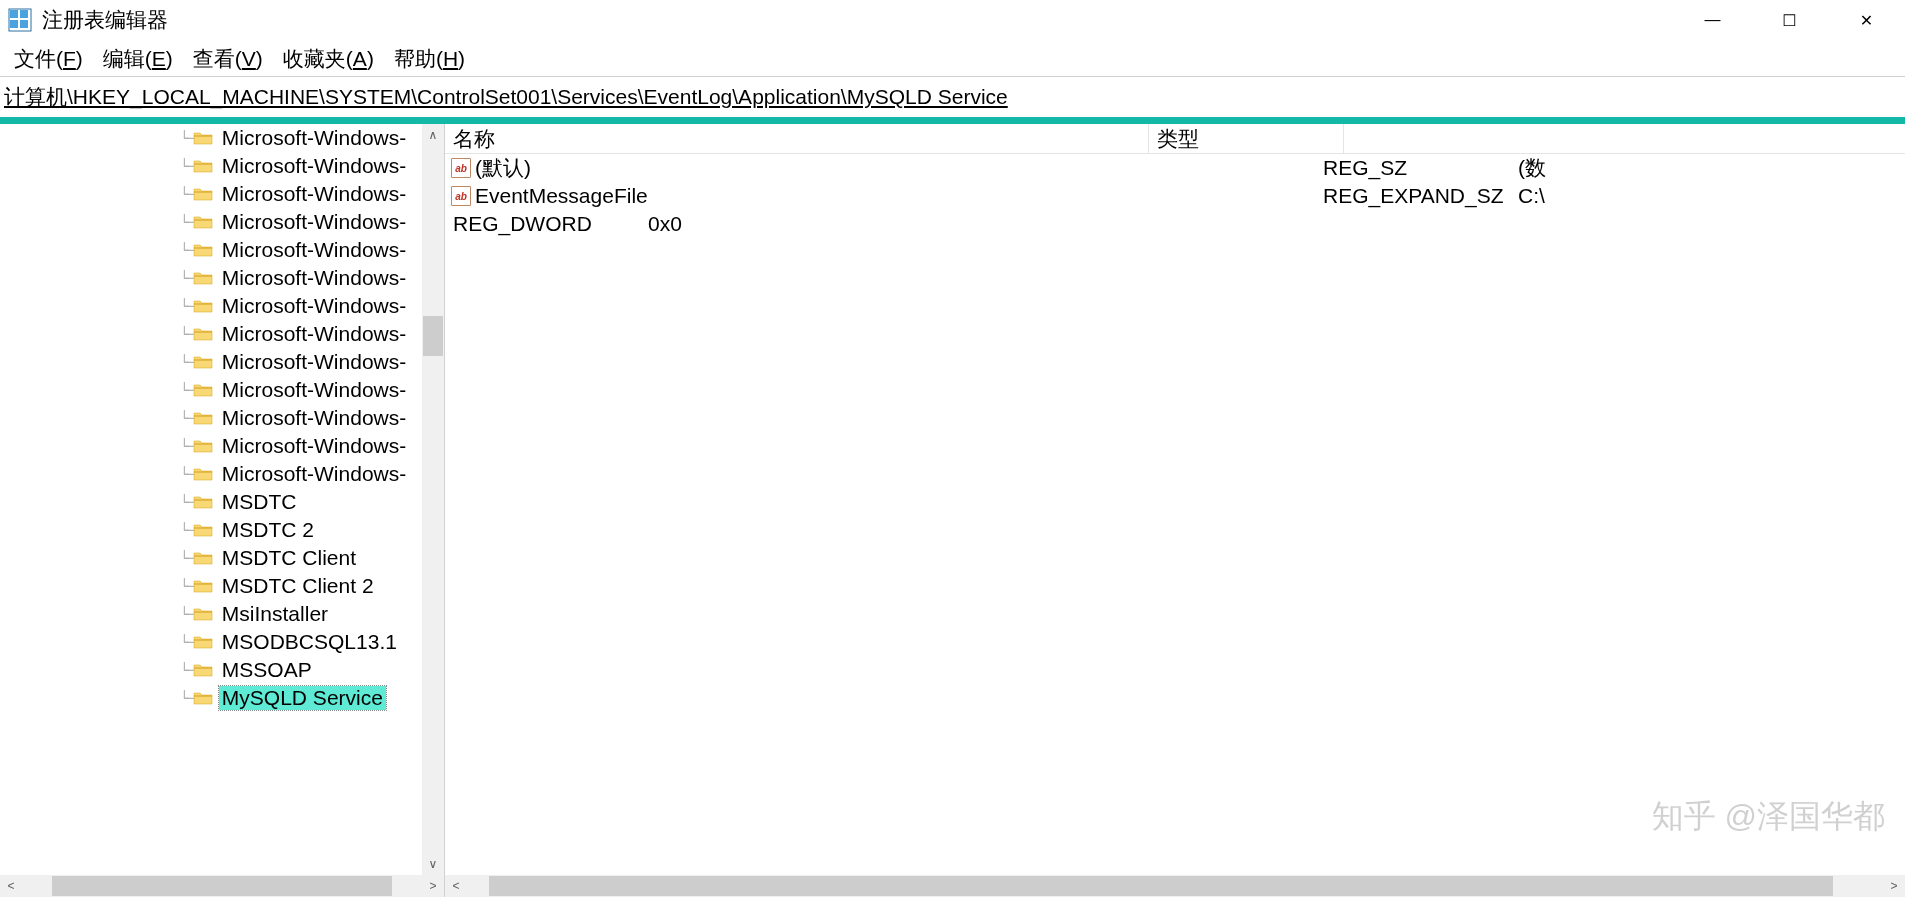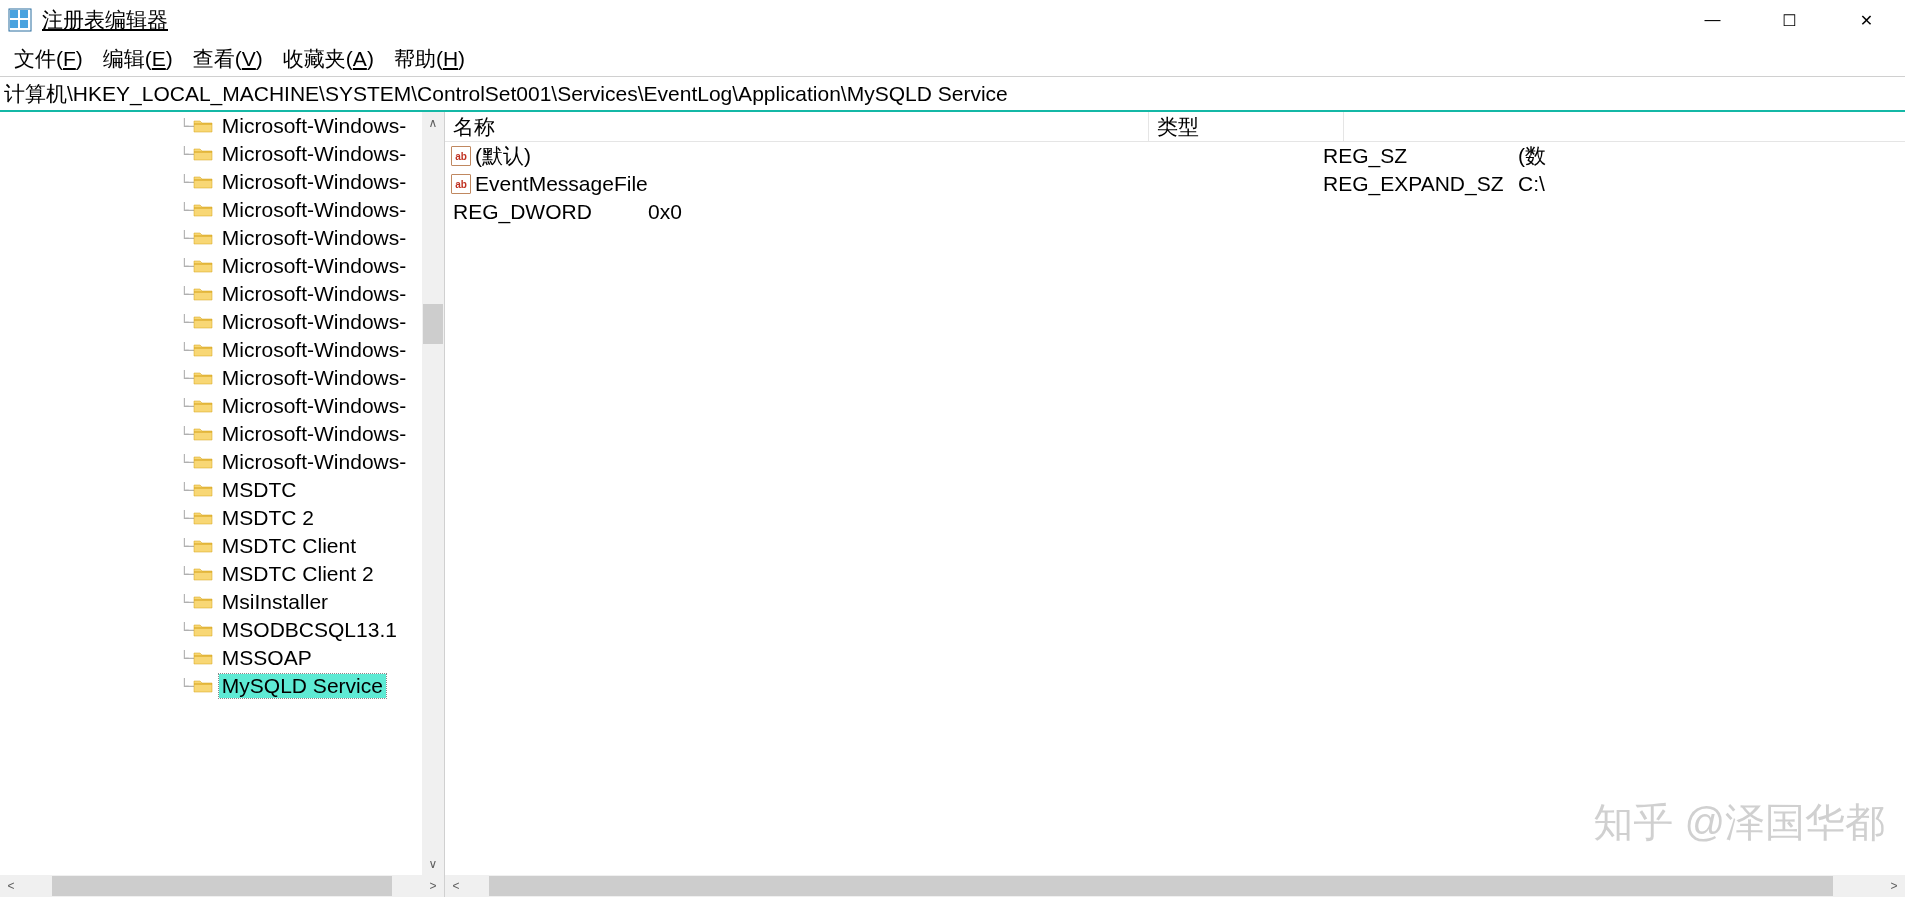--- a/index.html
+++ b/index.html
@@ -1,25 +1,25 @@
 <!DOCTYPE html>
 <html><head>
 <meta charset="utf-8">
 <style>
 * { margin:0; padding:0; box-sizing:border-box; font-family:"Microsoft YaHei","Segoe UI",sans-serif; }
 body { background:#fff; width:1905px; height:897px; overflow:hidden; display:flex; flex-direction:column; font-size:21px; color:#000; }
 .titlebar { height:40px; display:flex; align-items:center; padding-left:8px; }
 .titlebar-icon { width:24px; height:24px; margin-right:10px; }
-.title-text { font-size:21px;text-decoration:underline; }
+.title-text { font-size:21px; }
 .win-controls { margin-left:auto; display:flex; height:100%; }
 .win-btn { width:77px; display:flex; align-items:center; justify-content:center; font-family:"Segoe MDL2 Assets",sans-serif; font-size:16px; }
 .menubar { height:36px; display:flex; align-items:center; padding-left:4px; gap:0; border-top:1px solid transparent; }
 .menu-item { padding:2px 10px; font-size:21px; }
 .menu-item u { text-decoration:underline; }
-.addressbar { height:36px; border-top:1px solid #d0d0d0; border-bottom:2px solid #14b8a6; display:flex; align-items:center; padding:0 4px; font-size:21px; }
+.addressbar { height:48px; border-top:1px solid #d0d0d0; border-bottom:7px solid #14b8a6; display:flex; align-items:center; padding:0 4px; font-size:21px;text-decoration:underline; }
 .content { flex:1; display:flex; overflow:hidden; }
 .tree-pane { width:445px; display:flex; flex-direction:column; border-right:1px solid #d0d0d0; position:relative; }
 .tree-body { flex:1; overflow:hidden; position:relative; }
 .tree-inner { position:absolute; left:0; top:0; width:100%; }
 .tree-row { height:28px; display:flex; align-items:center; padding-left:180px; white-space:nowrap; font-size:21px; }
 .tree-row.selected .node-label { background:#5eead4; outline:1px dotted #888; }
 .branch { color:#b0b0b0; font-size:14px; margin-right:2px; letter-spacing:-3px; font-family:monospace;}
 .folder-icon { width:20px; height:16px; margin-right:6px; flex-shrink:0; }
 .folder-svg { fill:#f8d775; stroke:#d4a017; stroke-width:.5; }
 .node-label { padding:0 3px; }
@@ -36,25 +36,25 @@
 .lh-cell { padding:1px 8px; border-right:1px solid #e5e5e5; display:flex; align-items:center; }
 .lh-name { width:704px; }
 .lh-type { width:195px; }
 .lh-data { flex:1; }
 .list-body { flex:1; overflow:hidden; }
 .list-row { height:28px; display:flex; align-items:center; font-size:21px; }
 .lr-name { width:870px; padding-left:6px; display:flex; align-items:center; }
 .lr-type { width:195px; padding-left:8px; }
 .lr-data { flex:1; padding-left:8px; white-space:nowrap; overflow:hidden; }
 .val-icon { width:20px; height:20px; margin-right:4px; flex-shrink:0; border:1px solid #c08860; background:#fff; display:flex; align-items:center; justify-content:center; font-size:10px; font-weight:bold; border-radius:1px; }
-.val-icon.str { color:#c03020; }
+.val-icon.str { color:#c03020;font-style:italic; }
 .val-icon.bin { color:#3050c0; border-color:#7088c0; font-size:8px; letter-spacing:-1px; }
 .list-hscroll { height:22px; background:#f0f0f0; display:flex; }
 .list-hthumb { position:absolute; top:1px; bottom:1px; left:22px; right:50px; background:#cdcdcd; }
-.watermark { position:absolute; right:20px; bottom:47px; font-size:40px; color:rgba(120,120,120,.35); font-weight:500; pointer-events:none; }
+.watermark { position:absolute; right:20px; bottom:58px; font-size:32px; color:rgba(120,120,120,.35); font-weight:500; pointer-events:none; }
 </style>
 </head>
 <body>
 
 <div class="titlebar">
   <svg class="titlebar-icon" viewBox="0 0 24 24">
     <rect x="2" y="2" width="8" height="8" fill="#4aa3df"></rect>
       <rect x="12" y="2" width="8" height="8" fill="#4aa3df"></rect>
     <rect x="2" y="12" width="8" height="8" fill="#4aa3df"></rect>
       <rect x="12" y="12" width="8" height="8" fill="#4aa3df"></rect>

